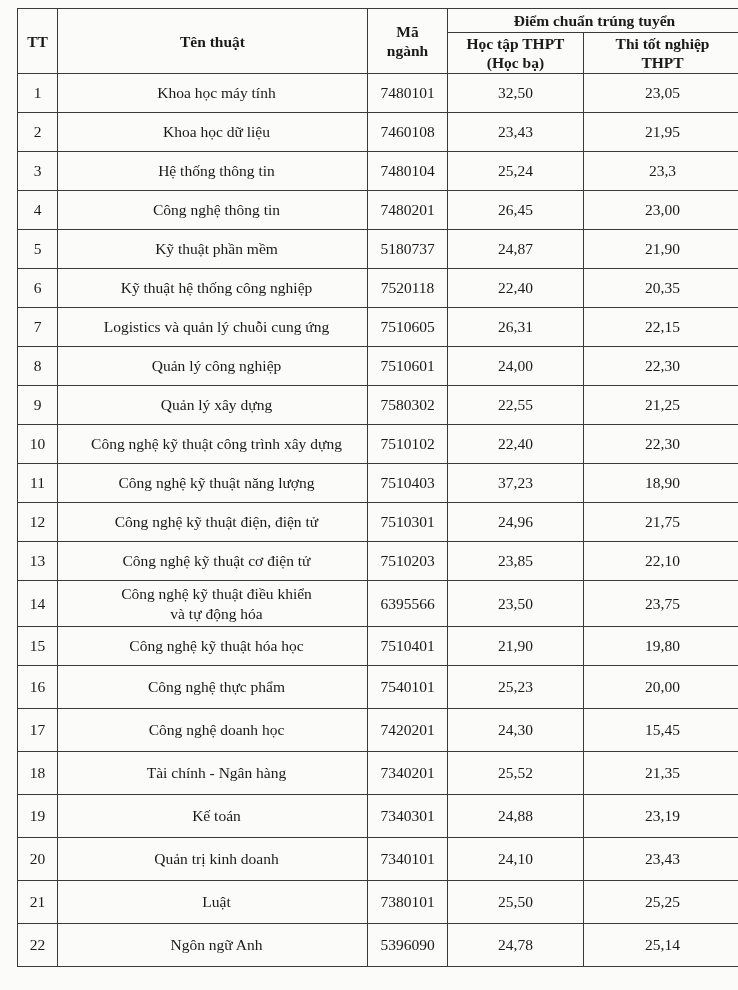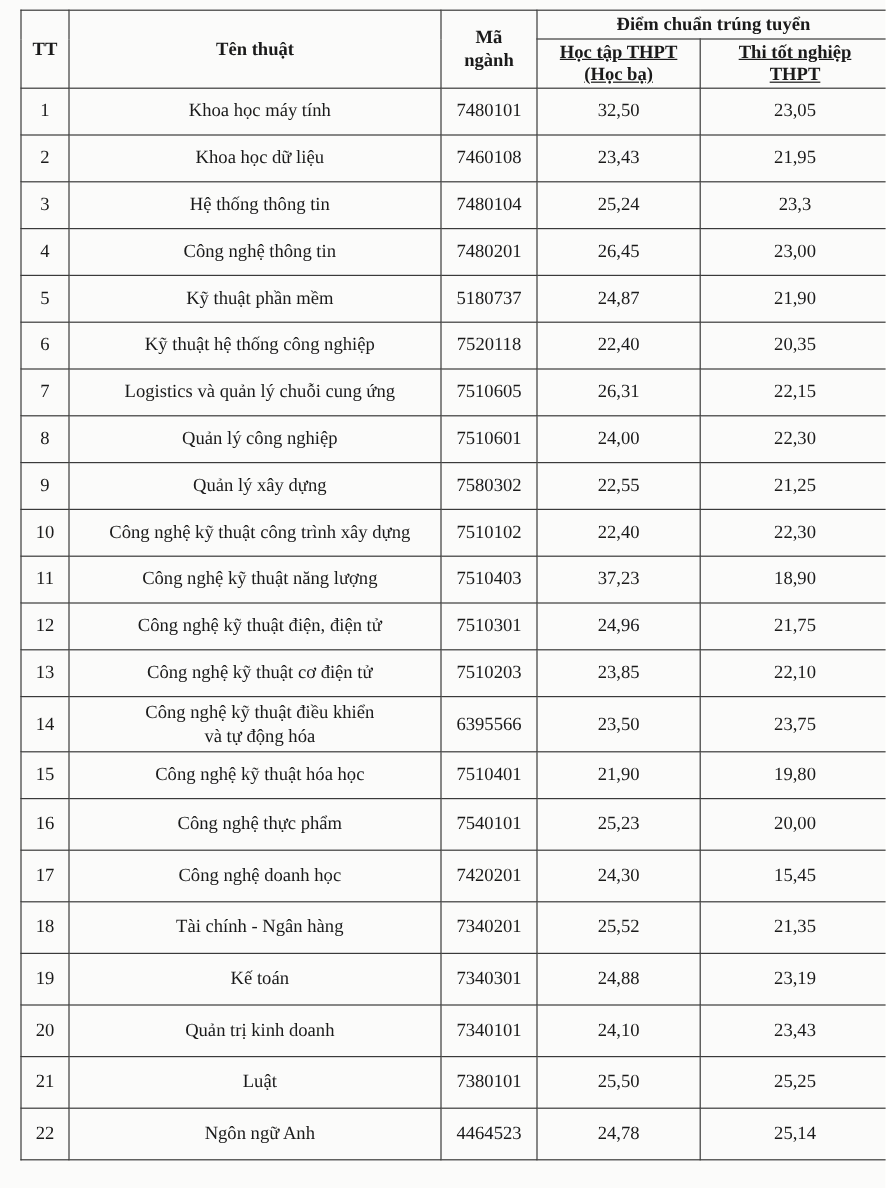--- a/index.html
+++ b/index.html
@@ -8,21 +8,21 @@
   .sheet { position:absolute; left:0; top:0; width:738px; height:990px; background:#fbfbfa; }
   table.scores { position:absolute; left:17px; top:8px; width:704px; border-collapse:collapse;
                  table-layout:fixed; font-size:15.5px; }
   table.scores td, table.scores th { border:1.5px solid #3a3a3a; padding:0; }
   th { font-weight:bold; text-align:center; vertical-align:middle; line-height:19px; }
   td { vertical-align:middle; }
   td.tt { text-align:center; }
   td.name { text-align:center; padding-left:8px !important; line-height:20px; }
   td.code, td.num { text-align:center; }
   tr.hdr1 th { height:23px; }
-  tr.hdr2 th { height:40px;text-decoration:underline; }
+  tr.hdr2 th { height:40px; }
   tr.row { height:39px; }
   tr.row.tall { height:46px; }
   tr.row.second { height:43px; }
   .sub { display:block; }
 </style>
 </head>
 <body>
 
 <div class="sheet">
 <table class="scores">
@@ -201,19 +201,19 @@
         <tr class="row second">
           <td class="tt">21</td>
           <td class="name">Luật</td>
           <td class="code">7380101</td>
           <td class="num">25,50</td>
           <td class="num">25,25</td>
         </tr>
         <tr class="row second">
           <td class="tt">22</td>
           <td class="name">Ngôn ngữ Anh</td>
-          <td class="code">4464523</td>
+          <td class="code">5396090</td>
           <td class="num">24,78</td>
           <td class="num">25,14</td>
         </tr>
       </tbody>
 </table>
 </div>
 
 </body></html>

